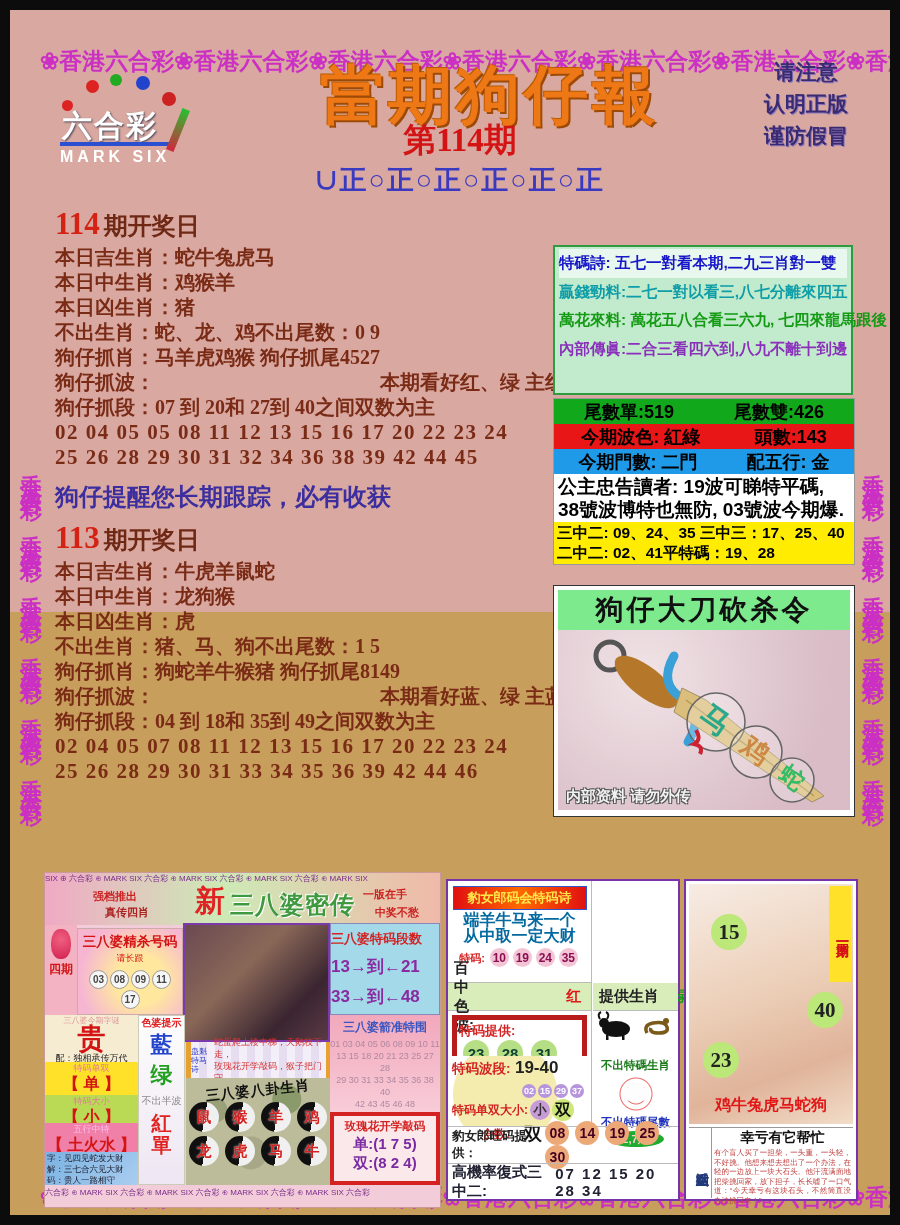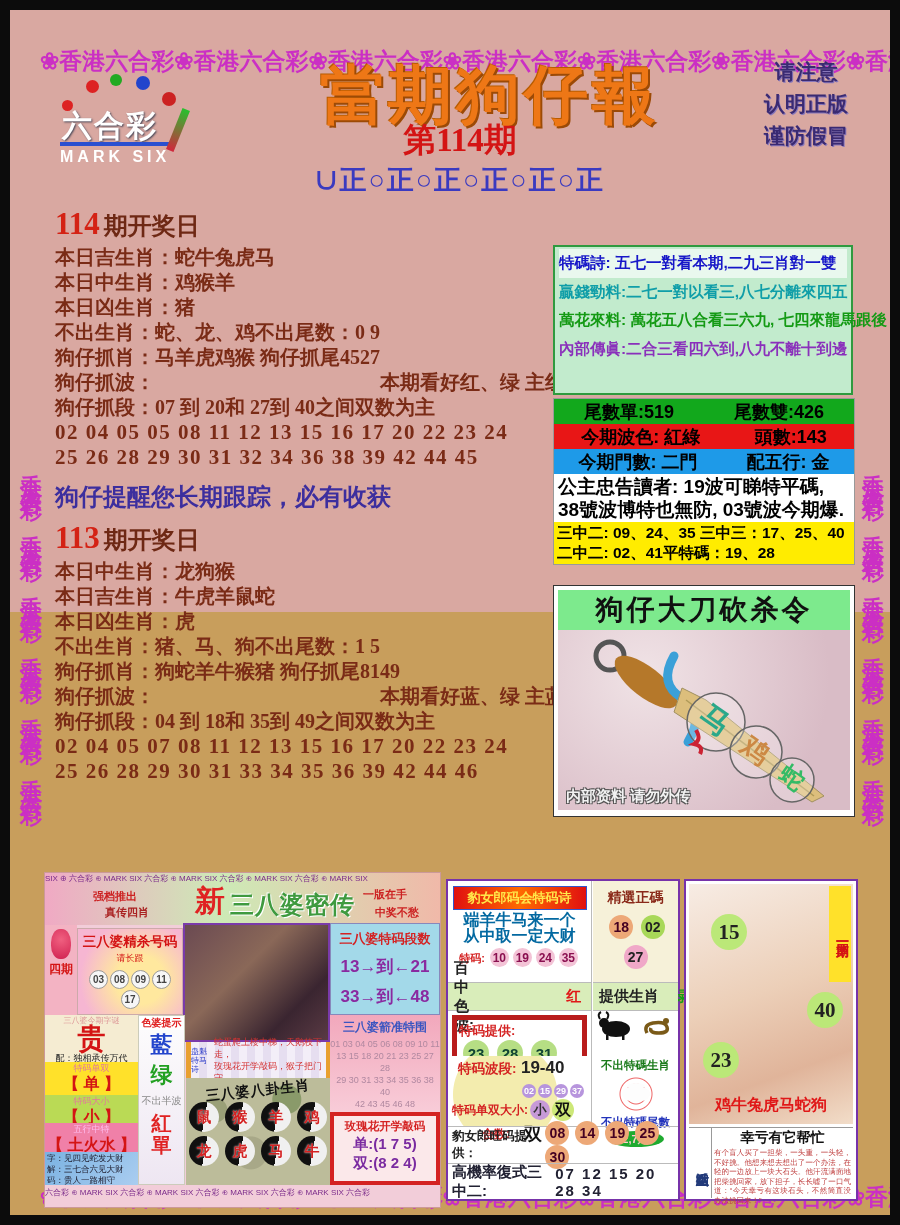--- a/index.html
+++ b/index.html
@@ -68,21 +68,21 @@
   .banner .new{position:absolute;left:150px;top:8px;font-size:30px;font-weight:bold;color:#e02222;font-family:"Liberation Serif",serif;}
   .banner .bt{position:absolute;left:185px;top:16px;font-size:24px;font-weight:bold;color:#3f9a3f;text-shadow:1px 1px 0 #fff,-1px -1px 0 #fff;letter-spacing:1px;}
   .banner .small-red{position:absolute;font-size:11px;font-weight:bold;color:#c22;}
   .lantern-strip{position:absolute;left:0;top:52px;width:32px;height:90px;background:#f3b3c3;}
   .lantern{margin:4px auto 0;width:20px;height:30px;background:radial-gradient(circle at 50% 35%,#f06080,#d02050);border-radius:45%;}
   .period4{text-align:center;font-size:12px;font-weight:bold;color:#d41414;line-height:14px;margin-top:3px;}
   .jingsha{position:absolute;left:32px;top:55px;width:106px;height:87px;background:radial-gradient(circle at 60% 60%,#ffe89e 30%,#f6b6d2 75%);border:1px solid #caa;box-sizing:border-box;text-align:center;}
   .jingsha .t{font-size:13.5px;font-weight:bold;color:#d41414;margin-top:4px;}
   .jingsha .s{font-size:9px;color:#d41414;margin:1px 0 4px;}
   .photo1{position:absolute;left:138px;top:50px;width:147px;height:119px;border:2px solid #7a3aaa;box-sizing:border-box;background:linear-gradient(135deg,#6b4a52 0%,#8a6858 40%,#3a2530 75%,#5a3a44 100%);}
-  .duanshu{position:absolute;left:285px;top:50px;width:110px;height:92px;background:#a3d9e9;border:1px solid #88b;box-sizing:border-box;text-align:center;}
+  .duanshu{position:absolute;left:285px;top:50px;width:110px;height:92px;background:#a3d9e9;border:1px solid #88b;box-sizing:border-box;text-align:left;}
   .duanshu .t{font-size:13px;font-weight:bold;color:#d42222;margin-top:6px;}
   .duanshu .r{font-size:17px;font-weight:bold;color:#8a2aa0;margin-top:7px;}
   .guibox{position:absolute;left:0;top:142px;width:93px;height:47px;background:#f5ecd2;text-align:center;overflow:hidden;}
   .guibox .h{font-size:8px;color:#d99;}
   .guibox .g{font-size:28px;line-height:26px;font-weight:bold;color:#d41414;font-family:"Liberation Serif",serif;}
   .guibox .n{font-size:9px;color:#222;}
   .cbox{position:absolute;left:0;width:93px;text-align:center;box-sizing:border-box;}
   .cbox .h{font-size:9px;color:#e27a9a;}
   .cbox .v{font-size:16px;font-weight:bold;color:#d41414;line-height:17px;}
   .bluebox{position:absolute;left:0;top:279px;width:93px;height:33px;background:linear-gradient(135deg,#7ab2e2,#aacdf0);font-size:8.5px;color:#223;line-height:11px;padding:1px 2px;box-sizing:border-box;text-align:left;}
@@ -192,22 +192,22 @@
   </div>
 
   <div class="abs reminder">狗仔提醒您长期跟踪，必有收获</div>
 
   <div class="abs pblock" style="top:510px;">
     <div class="pb-head">
       <span class="n">113</span>
       <span class="l">期开奖日</span>
     </div>
     <div class="pb-rows">
+        <span class="tline">本日吉生肖：牛虎羊鼠蛇</span>
         <span class="tline">本日中生肖：龙狗猴</span>
-        <span class="tline">本日吉生肖：牛虎羊鼠蛇</span>
         <span class="tline">本日凶生肖：虎</span>
         <span class="tline">不出生肖：猪、马、狗不出尾数：1 5</span>
         <span class="tline">狗仔抓肖：狗蛇羊牛猴猪  狗仔抓尾8149</span>
       </div>
     <div class="pb-wave">
       <span>狗仔抓波：</span>
       <span>本期看好蓝、绿 主蓝</span>
     </div>
     <div class="pb-duan">狗仔抓段：04 到 18和 35到 49之间双数为主</div>
     <div class="pb-nums">
@@ -368,30 +368,20 @@
       <div class="lp-title">豹女郎码会特码诗</div>
       <div class="lp-poem">
         <span class="tline">端羊牛马来一个</span>
         <span class="tline">从中取一定大财</span>
       </div>
       <div class="lp-tema">
         <span>特码:</span>
         <span><span class="ball pball">10</span><span class="ball pball">19</span><span class="ball pball">24</span><span class="ball pball">35</span></span>
       </div>
     </div>
-    <div class="mcell" style="left:145px;top:0;width:85px;height:102px;background:#f6f1d9;border-bottom-width:1px;text-align:center;">
-      <div style="font-size:14px;font-weight:bold;color:#8a2a1a;margin-top:8px;">精選正碼</div>
-      <div style="margin-top:8px;">
-        <span class="ball oball">18</span>
-        <span class="ball" style="width:24px;height:24px;background:#a8d858;color:#222;font-size:14px;">02</span>
-      </div>
-      <div style="margin-top:6px;">
-        <span class="ball" style="width:24px;height:24px;background:#f0a8c8;color:#222;font-size:14px;">27</span>
-      </div>
-    </div>
     <div class="mcell strip-green" style="left:0;top:102px;width:144px;height:28px;border-right-width:1px;border-bottom-width:1px;">
       <span>百中色波:</span>&nbsp;
       <span style="color:#e01818;">红</span>&nbsp;
       <span style="color:#14a014;">绿</span>
     </div>
     <div class="mcell strip-green" style="left:145px;top:102px;width:85px;height:28px;border-bottom-width:1px;">
       <span>提供生肖</span>
     </div>
     <div class="mcell" style="left:0;top:130px;width:144px;height:45px;border-right-width:1px;">
       <div class="tgbox">
@@ -407,21 +397,21 @@
         <rect x="10" y="24" width="2.5" height="5" fill="#111"></rect>
           <rect x="26" y="24" width="2.5" height="5" fill="#111"></rect>
       </svg>
       <svg width="34" height="30" viewBox="0 0 34 30">
         <path d="M6,22 q-4,-8 6,-10 q12,-2 14,4 q2,6 -8,6 q-10,0 -8,-5" fill="none" stroke="#7a5a18" stroke-width="3.5"></path>
         <circle cx="25" cy="10" r="3" fill="#7a5a18"></circle>
       </svg>
     </div>
     <div class="mcell ywrad" style="left:0;top:175px;width:144px;height:70px;border-right-width:1px;">
       <div style="padding:2px 4px;">
-        <span class="rlab" style="font-size:13.5px;margin-left:6px;">特码波段:</span>
+        <span class="rlab" style="font-size:13.5px;">特码波段:</span>
         <span style="font-size:17px;font-weight:bold;color:#222;">19-40</span>
       </div>
       <div style="text-align:right;padding-right:6px;"><span class="ball sball">02</span><span class="ball sball">15</span><span class="ball sball">29</span><span class="ball sball">37</span></div>
       <div style="padding:1px 4px;display:flex;align-items:center;">
         <span class="rlab">特码单双大小:</span>
         <span class="ball" style="width:20px;height:20px;background:#c79ad8;color:#333;font-size:13px;margin:0 2px;">小</span>
         <span class="ball" style="width:22px;height:22px;background:#cde878;color:#111;font-size:16px;">双</span>
       </div>
       <div style="padding:0 4px 0 34px;display:flex;align-items:center;">
         <span class="rlab">合数:</span>

